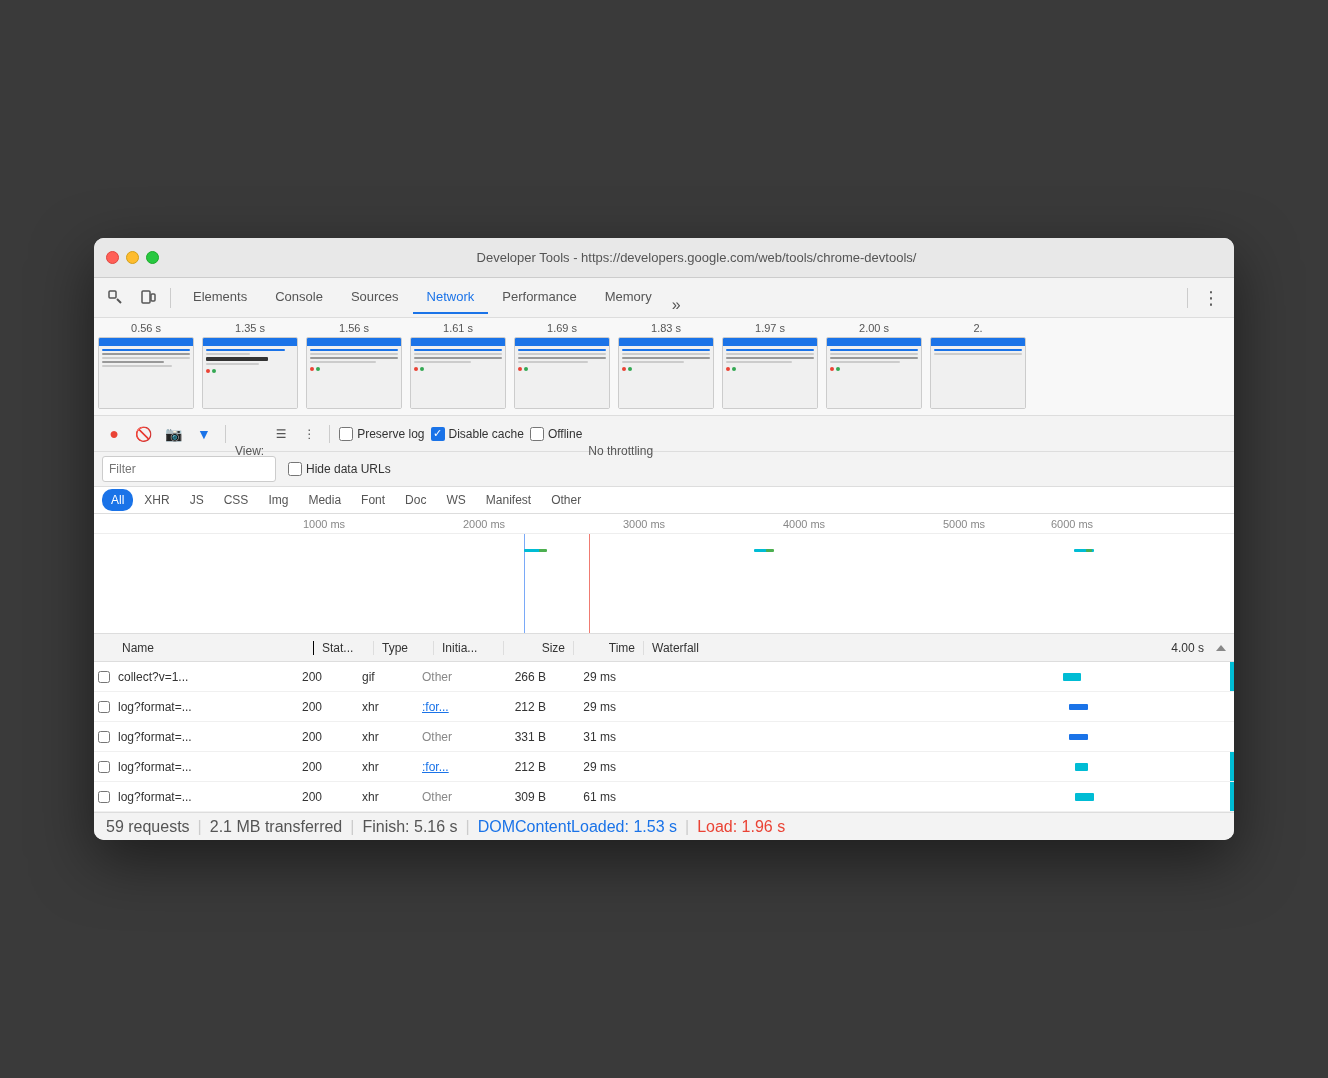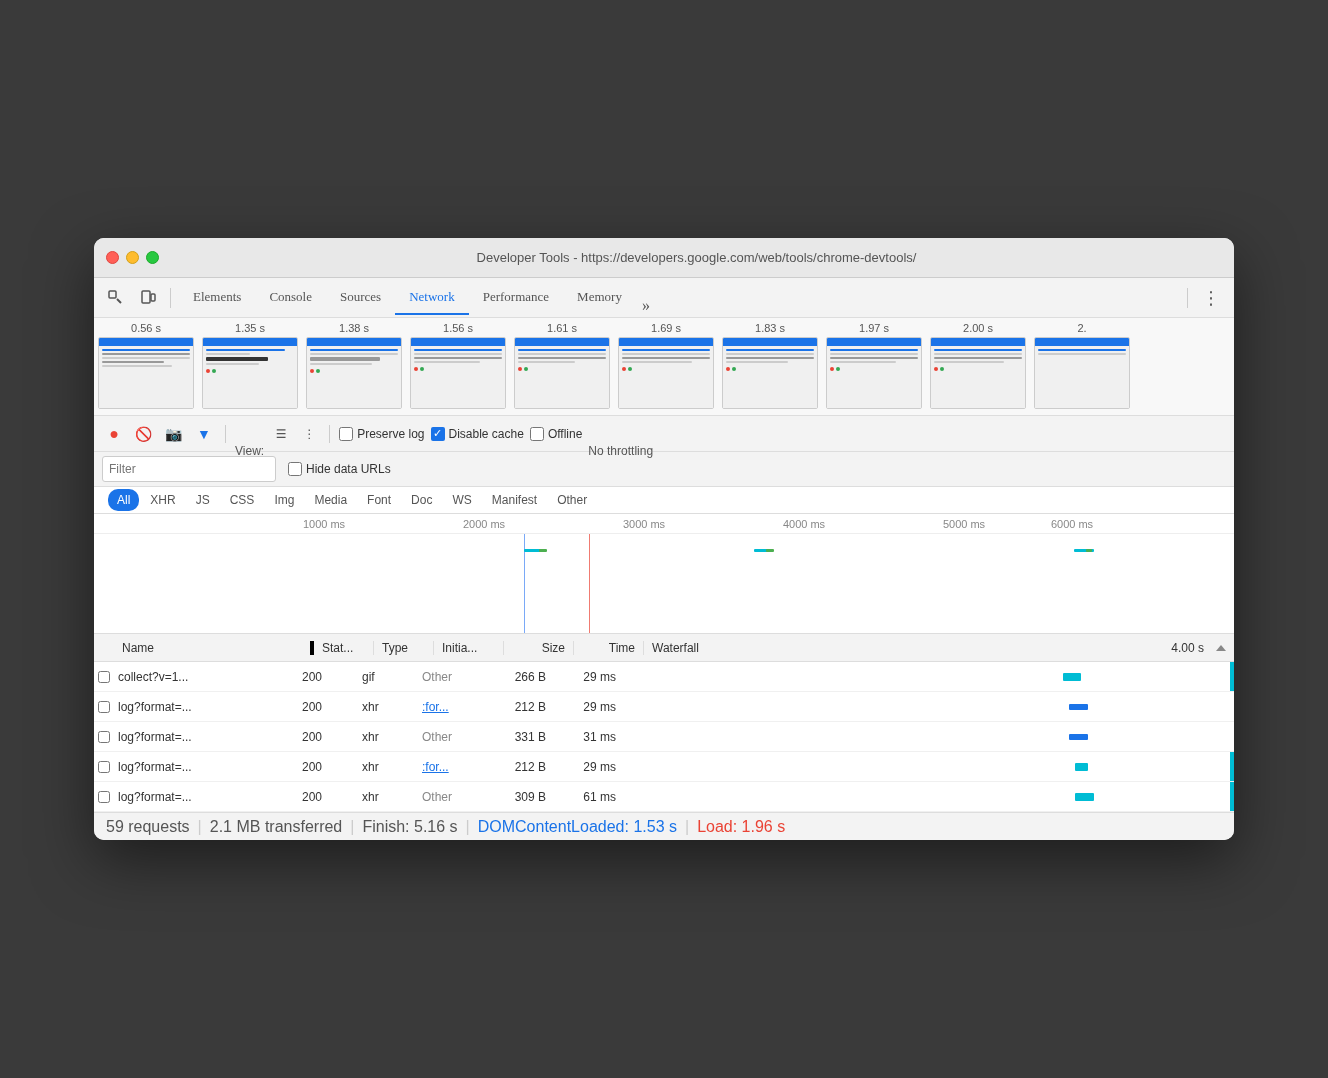--- a/index.html
+++ b/index.html
@@ -46,21 +46,20 @@
       text-align: center;
     }
     .devtools-toolbar {
       background: #f3f3f3;
       border-bottom: 1px solid #ddd;
       display: flex;
       align-items: center;
       padding: 0 8px;
       height: 40px;
       gap: 4px;
-      font-family: Liberation Serif, serif;
     }
     .toolbar-icon-btn {
       width: 28px;
       height: 28px;
       display: flex;
       align-items: center;
       justify-content: center;
       border-radius: 4px;
       cursor: pointer;
       color: #555;
@@ -282,21 +281,20 @@
       color: #555;
       cursor: pointer;
       border-radius: 3px;
       background: none;
       border: 1px solid transparent;
     }
     .type-btn.active {
       background: #1a73e8;
       color: white;
       border-radius: 10px;
-      margin-left: 6px;
     }
 
     
     .timeline-area {
       background: white;
       border-bottom: 1px solid #ddd;
       height: 120px;
       position: relative;
       overflow: hidden;
     }
@@ -358,21 +356,21 @@
       background: #f3f3f3;
       border-bottom: 1px solid #ddd;
       height: 28px;
       font-size: 12px;
       color: #333;
       font-weight: 500;
       position: sticky;
       top: 0;
       z-index: 10;
     }
-    .th-name { width: 200px; padding: 0 8px; border-right: 4px solid #000000; flex-shrink: 0; }
+    .th-name { width: 200px; padding: 0 8px; border-right: 1px solid #000000; flex-shrink: 0; }
     .th-status { width: 60px; padding: 0 8px; border-right: 1px solid #ddd; flex-shrink: 0; }
     .th-type { width: 60px; padding: 0 8px; border-right: 1px solid #ddd; flex-shrink: 0; }
     .th-init { width: 70px; padding: 0 8px; border-right: 1px solid #ddd; flex-shrink: 0; }
     .th-size { width: 70px; padding: 0 8px; border-right: 1px solid #ddd; flex-shrink: 0; text-align: right; }
     .th-time { width: 70px; padding: 0 8px; border-right: 1px solid #ddd; flex-shrink: 0; text-align: right; }
     .th-waterfall { flex: 1; padding: 0 8px; display: flex; align-items: center; justify-content: flex-end; gap: 4px; }
     .sort-arrow {
       width: 0; height: 0;
       border-left: 5px solid transparent;
       border-right: 5px solid transparent;
@@ -484,38 +482,20 @@
     <div class="film-frame">
       <div class="film-time">1.35 s</div>
       <div class="film-thumb">
         <div class="film-thumb-inner">
           <div class="ft-bar"></div>
           <div class="ft-content">
             <div class="ft-line blue" style="width:90%"></div>
             <div class="ft-line" style="width:50%"></div>
             <div class="ft-line dark" style="width:70%; background:#333; height:4px;"></div>
             <div class="ft-line" style="width:60%"></div>
-            <div class="ft-dots">
-              <div class="ft-dot red"></div>
-              <div class="ft-dot green"></div>
-            </div>
-          </div>
-        </div>
-      </div>
-    </div>
-    <div class="film-frame">
-      <div class="film-time">1.38 s</div>
-      <div class="film-thumb">
-        <div class="film-thumb-inner">
-          <div class="ft-bar"></div>
-          <div class="ft-content">
-            <div class="ft-line blue"></div>
-            <div class="ft-line"></div>
-            <div class="ft-line dark" style="width:80%; height:4px;"></div>
-            <div class="ft-line" style="width:70%"></div>
             <div class="ft-dots">
               <div class="ft-dot red"></div>
               <div class="ft-dot green"></div>
             </div>
           </div>
         </div>
       </div>
     </div>
     <div class="film-frame">
       <div class="film-time">1.56 s</div>

